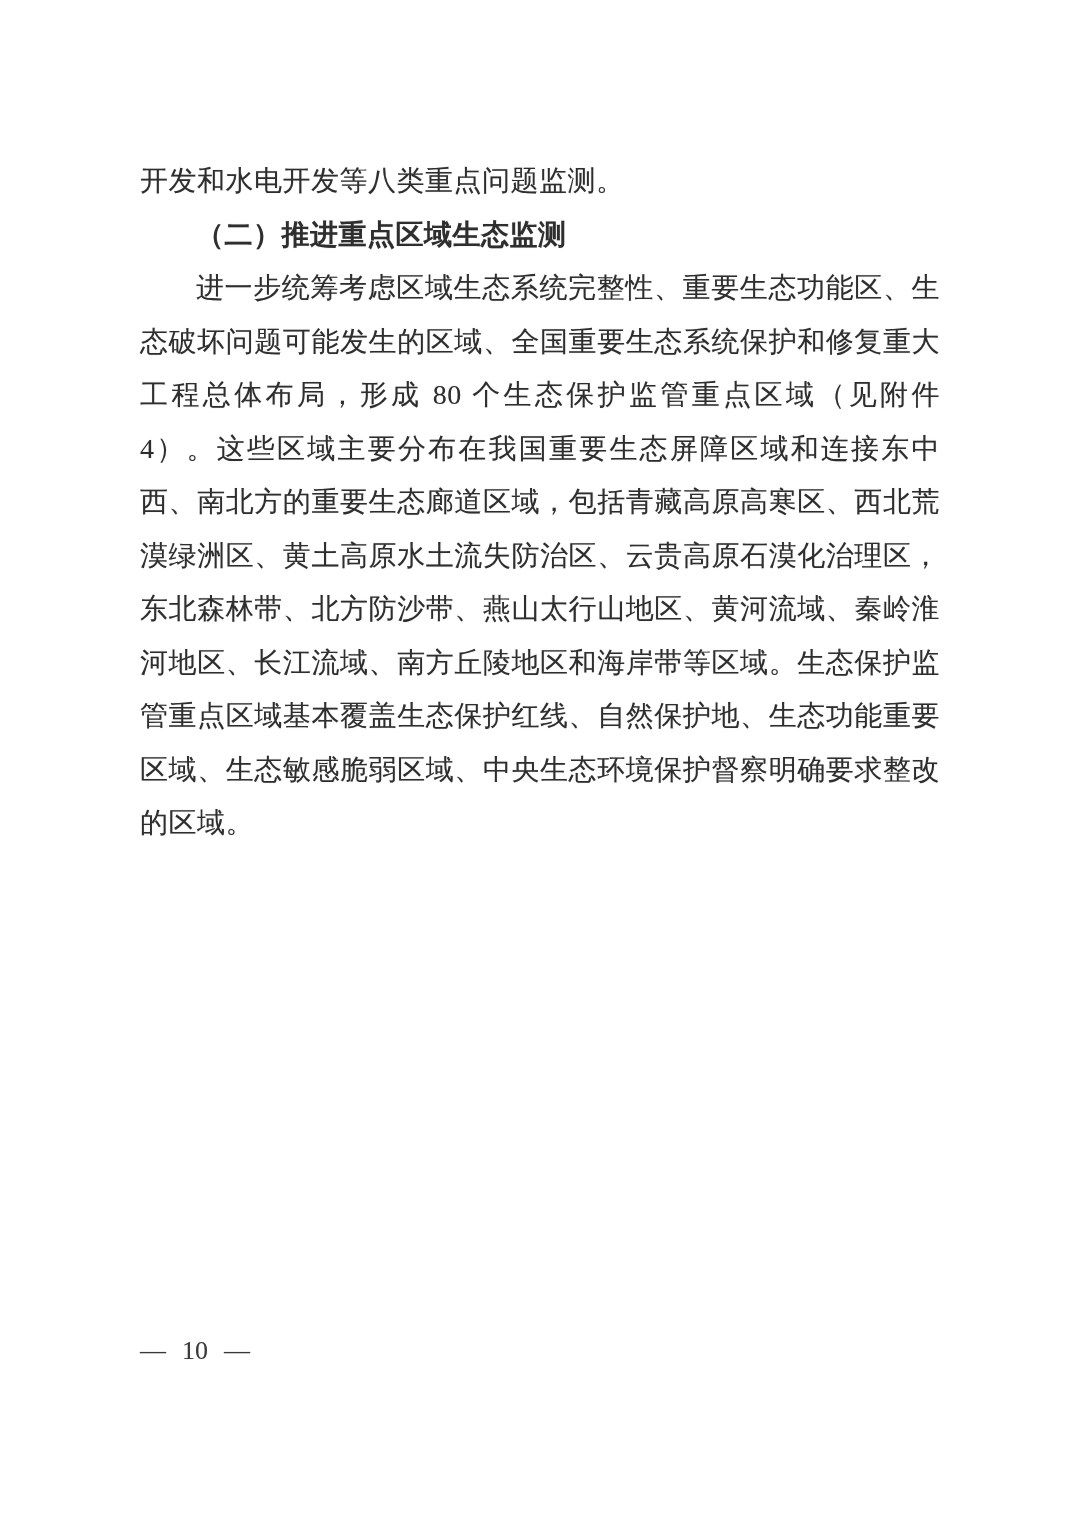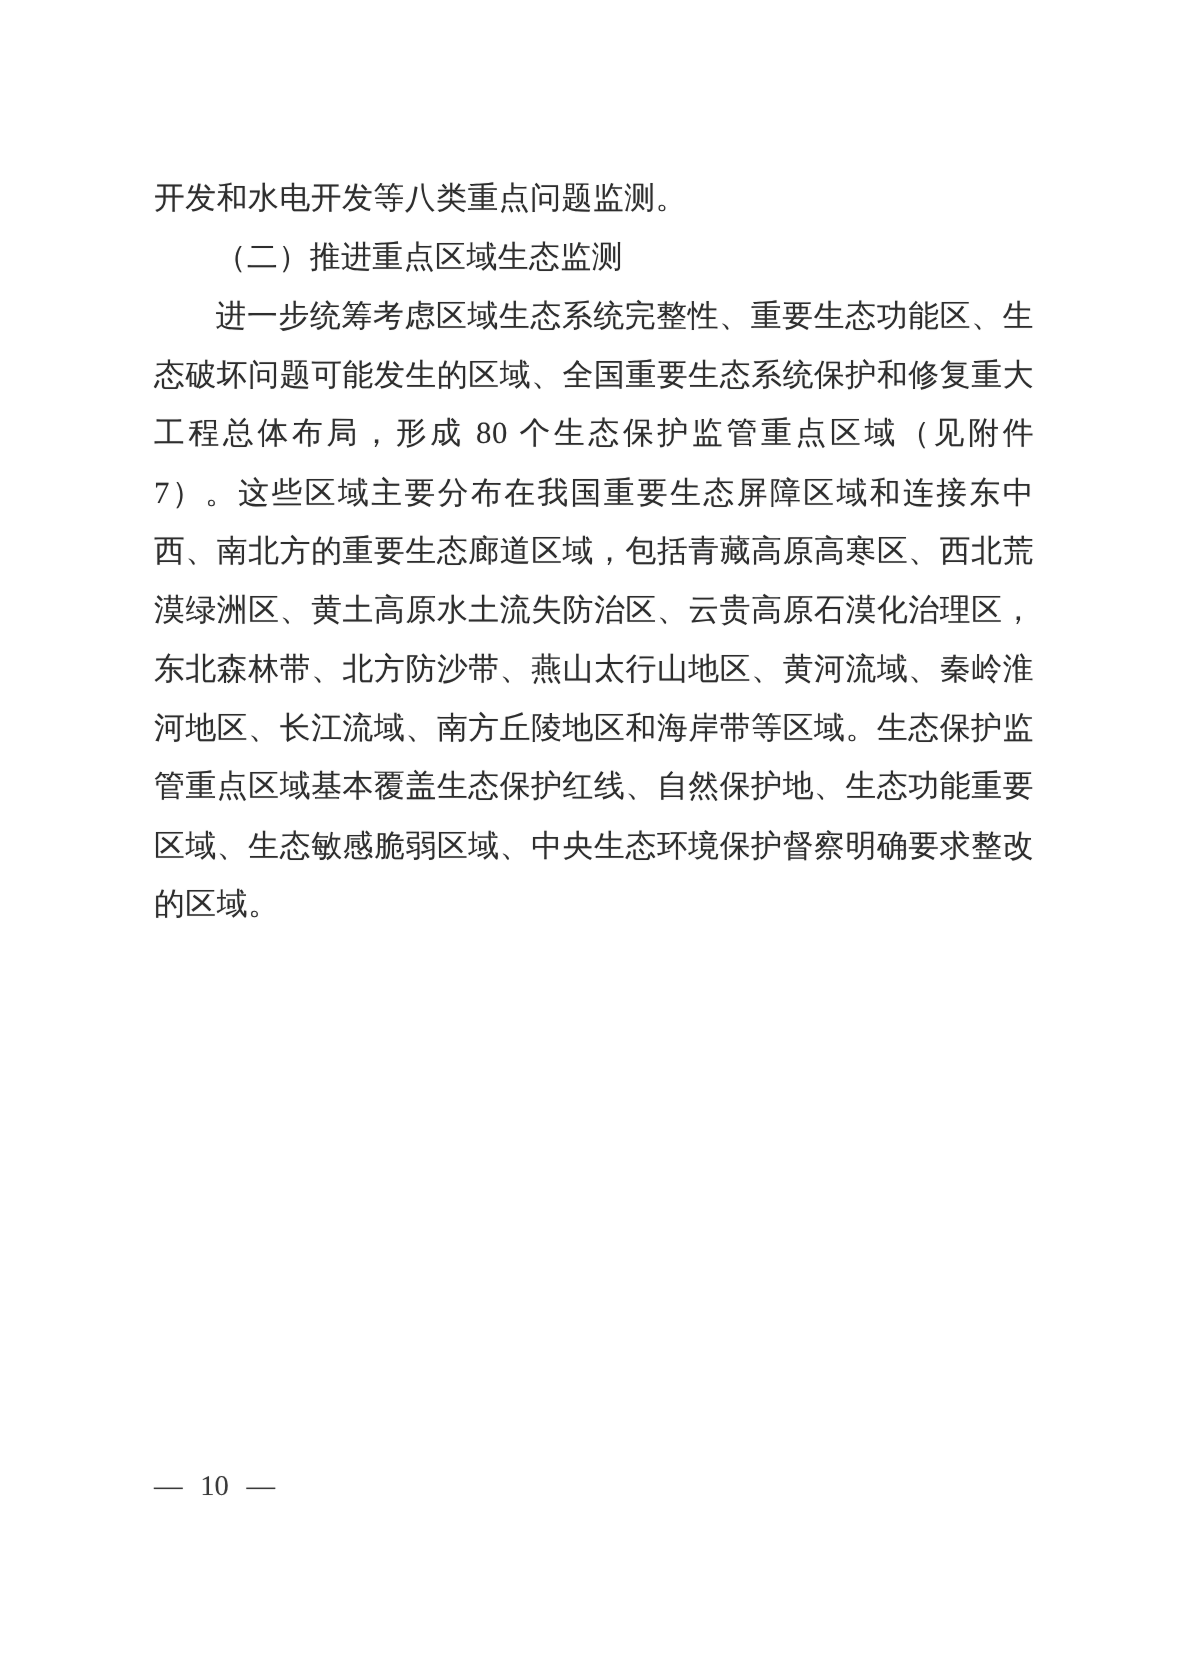--- a/index.html
+++ b/index.html
@@ -31,21 +31,21 @@
   .content p {
     margin: 0;
     text-indent: 2em;
   }
   .content p.continuation {
     text-indent: 0;
   }
   .content .heading {
     margin: 0;
     text-indent: 2em;
-    font-weight: normal;
+    font-weight: bold;
     font-size: 28px;
     line-height: 53.5px;
   }
   .footer {
     position: absolute;
     left: 140px;
     top: 1336px;
     font-size: 26px;
     color: #3a3a3a;
     display: flex;
@@ -66,21 +66,21 @@
 
 <div class="page">
 
   <div class="content">
 
     <p class="continuation">开发和水电开发等八类重点问题监测。</p>
 
 
     <h2 class="heading">（二）推进重点区域生态监测</h2>
 
-    <p>进一步统筹考虑区域生态系统完整性、重要生态功能区、生态破坏问题可能发生的区域、全国重要生态系统保护和修复重大工程总体布局，形成 80 个生态保护监管重点区域（见附件 7）。这些区域主要分布在我国重要生态屏障区域和连接东中西、南北方的重要生态廊道区域，包括青藏高原高寒区、西北荒漠绿洲区、黄土高原水土流失防治区、云贵高原石漠化治理区，东北森林带、北方防沙带、燕山太行山地区、黄河流域、秦岭淮河地区、长江流域、南方丘陵地区和海岸带等区域。生态保护监管重点区域基本覆盖生态保护红线、自然保护地、生态功能重要区域、生态敏感脆弱区域、中央生态环境保护督察明确要求整改的区域。</p>
+    <p>进一步统筹考虑区域生态系统完整性、重要生态功能区、生态破坏问题可能发生的区域、全国重要生态系统保护和修复重大工程总体布局，形成 80 个生态保护监管重点区域（见附件 4）。这些区域主要分布在我国重要生态屏障区域和连接东中西、南北方的重要生态廊道区域，包括青藏高原高寒区、西北荒漠绿洲区、黄土高原水土流失防治区、云贵高原石漠化治理区，东北森林带、北方防沙带、燕山太行山地区、黄河流域、秦岭淮河地区、长江流域、南方丘陵地区和海岸带等区域。生态保护监管重点区域基本覆盖生态保护红线、自然保护地、生态功能重要区域、生态敏感脆弱区域、中央生态环境保护督察明确要求整改的区域。</p>
 
 
   </div>
 
   <div class="footer">
     <span class="dash">—</span>
     <span class="num">10</span>
     <span class="dash">—</span>
   </div>
 

